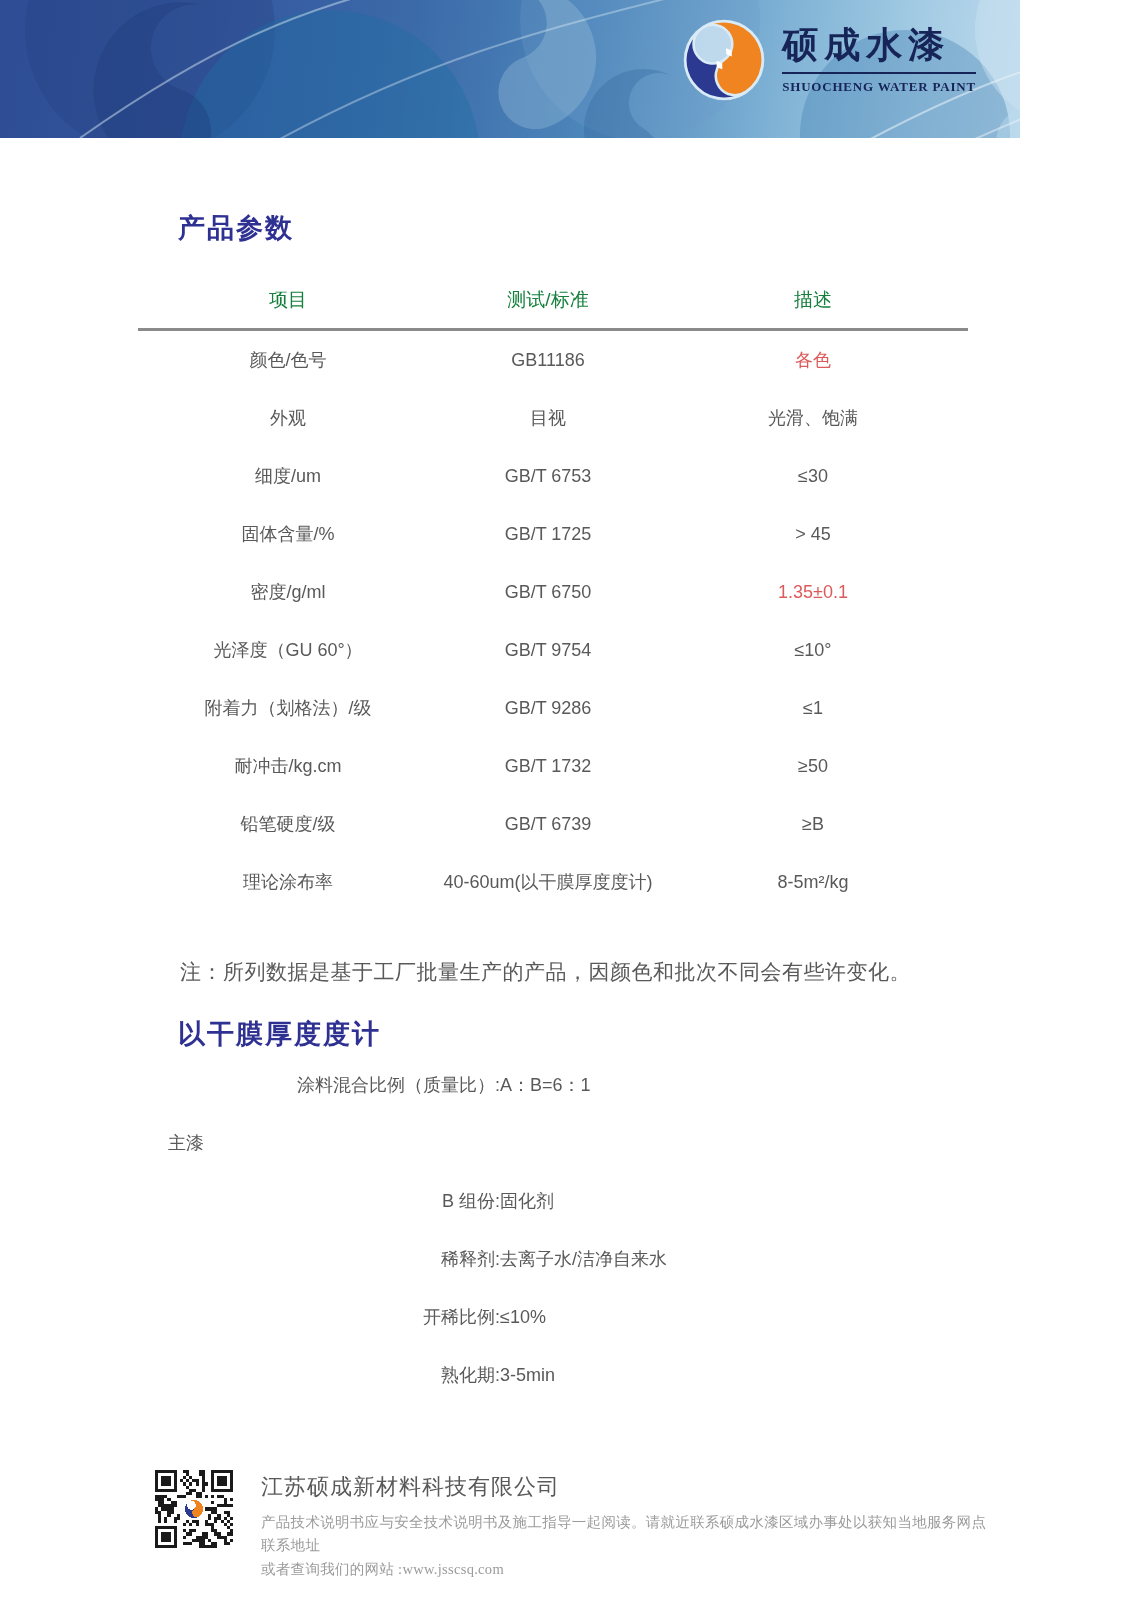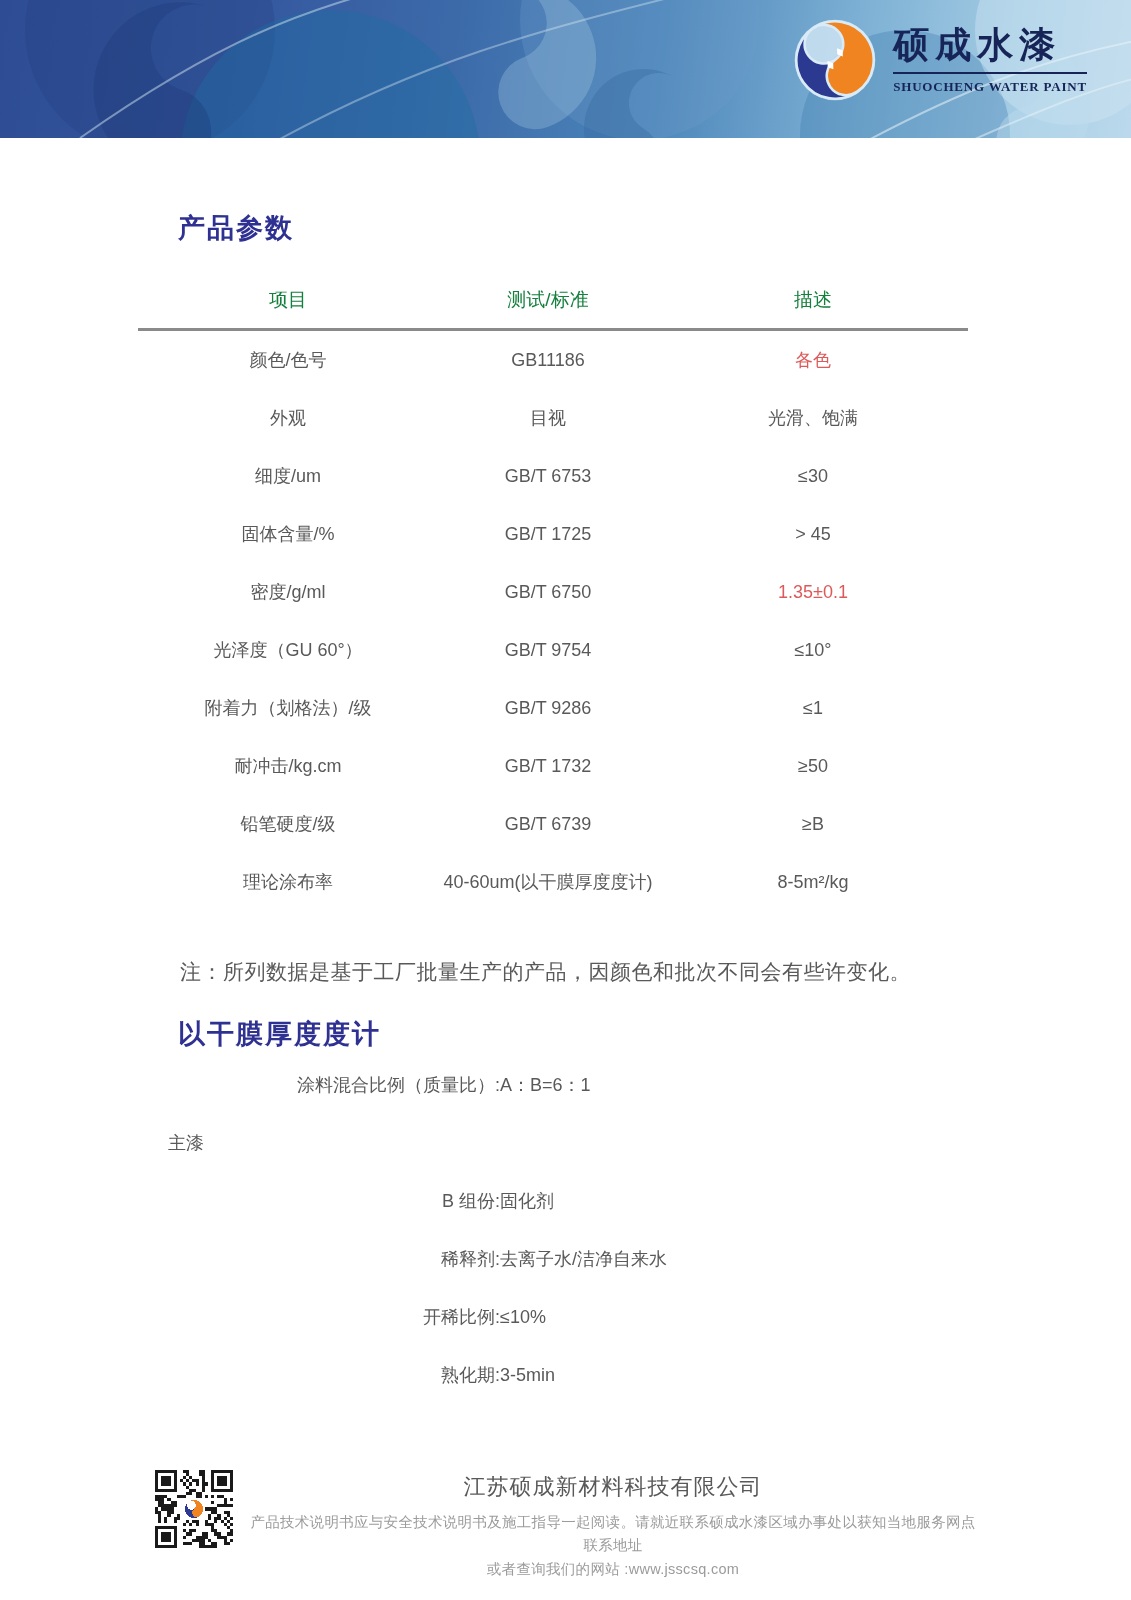--- a/index.html
+++ b/index.html
@@ -2,21 +2,21 @@
 <html style="--heading-blue: #2e3192; --accent-red: #dd5a5a;"><head>
 <meta charset="utf-8">
 <style>
   html,body{margin:0;padding:0;background:#ffffff;}
   .page{
     position:relative;width:1131px;height:1600px;background:#fff;overflow:hidden;
     font-family:"Liberation Sans","DejaVu Sans",sans-serif;color:#595959;
   }
   
   .banner{
-    position:absolute;left:0;top:0;width:1131px;height:138px;overflow:hidden;
+    position:absolute;left:0;top:0;width:1020px;height:138px;overflow:hidden;
     background:linear-gradient(97deg,#2d4c94 0%,#35589f 22%,#3c6aa9 40%,#4c86ba 58%,#7fb2d5 76%,#a6cde5 90%,#bcd9ec 100%);
   }
   .banner svg.wm{position:absolute;left:0;top:0;}
   .logo{position:absolute;right:44px;top:18px;display:flex;align-items:center;gap:16px;}
   .logo-text{display:flex;flex-direction:column;}
   .logo-cn{
     font-family:"Liberation Serif","DejaVu Serif",serif;font-weight:bold;
     font-size:36px;letter-spacing:6px;color:#162457;line-height:1.15;
     border-bottom:2px solid #162457;padding-bottom:5px;white-space:nowrap;
   }
@@ -43,25 +43,25 @@
   .cell{text-align:center;color:#595959;}
   .cell.red{color:var(--accent-red,#dd5a5a);}
   
   .note{position:absolute;left:180px;top:958px;margin:0;font-size:21px;color:#595959;letter-spacing:0.5px;}
   
   .cparams{position:absolute;left:168px;top:1056px;width:800px;font-size:18px;}
   .crow{display:flex;height:58px;align-items:center;}
   .crow .clabel{width:332px;color:#595959;text-align:right;}
   .crow .cvalue{color:#595959;}
   
-  .footer{position:absolute;left:155px;top:1470px;display:flex;gap:15px;align-items:flex-start;text-align:center;}
+  .footer{position:absolute;left:155px;top:1470px;display:flex;gap:28px;align-items:flex-start;}
   .qr{width:78px;height:78px;display:block;}
   .footer-text{display:flex;flex-direction:column;max-width:730px;}
   .company{font-size:22px;color:#595959;letter-spacing:1px;margin-top:2px;}
-  .footer-note{margin:9px 0 0 0;font-size:14.5px;line-height:1.62;color:#9b9b9b;letter-spacing:0.3px;}
+  .footer-note{margin:9px 0 0 0;font-size:14.5px;line-height:1.62;color:#9b9b9b;letter-spacing:0.3px;font-family:Liberation Serif, serif;}
 </style>
 </head>
 <body>
 
 <div class="page">
 
   <header class="banner">
     <svg class="wm" width="1131" height="138" viewBox="0 0 1131 138" aria-hidden="true">
       <defs>
         <path id="commaL" d="M50,4 a46,46 0 0 0 0,92 a23,23 0 0 0 0,-46 a23,23 0 0 1 0,-46 z"></path>

